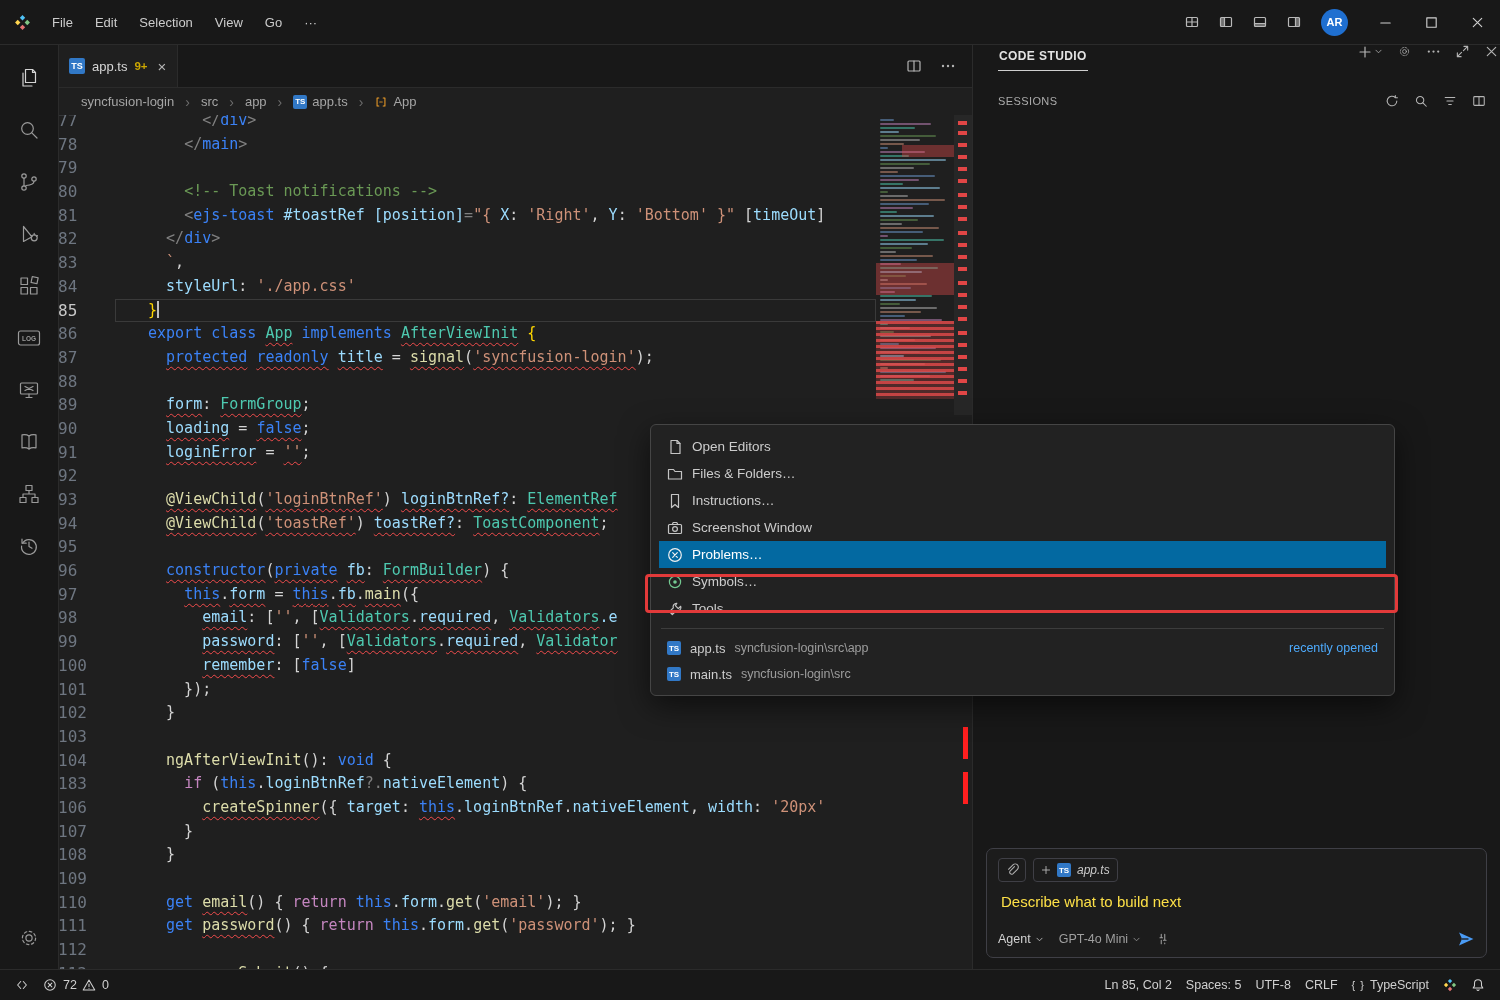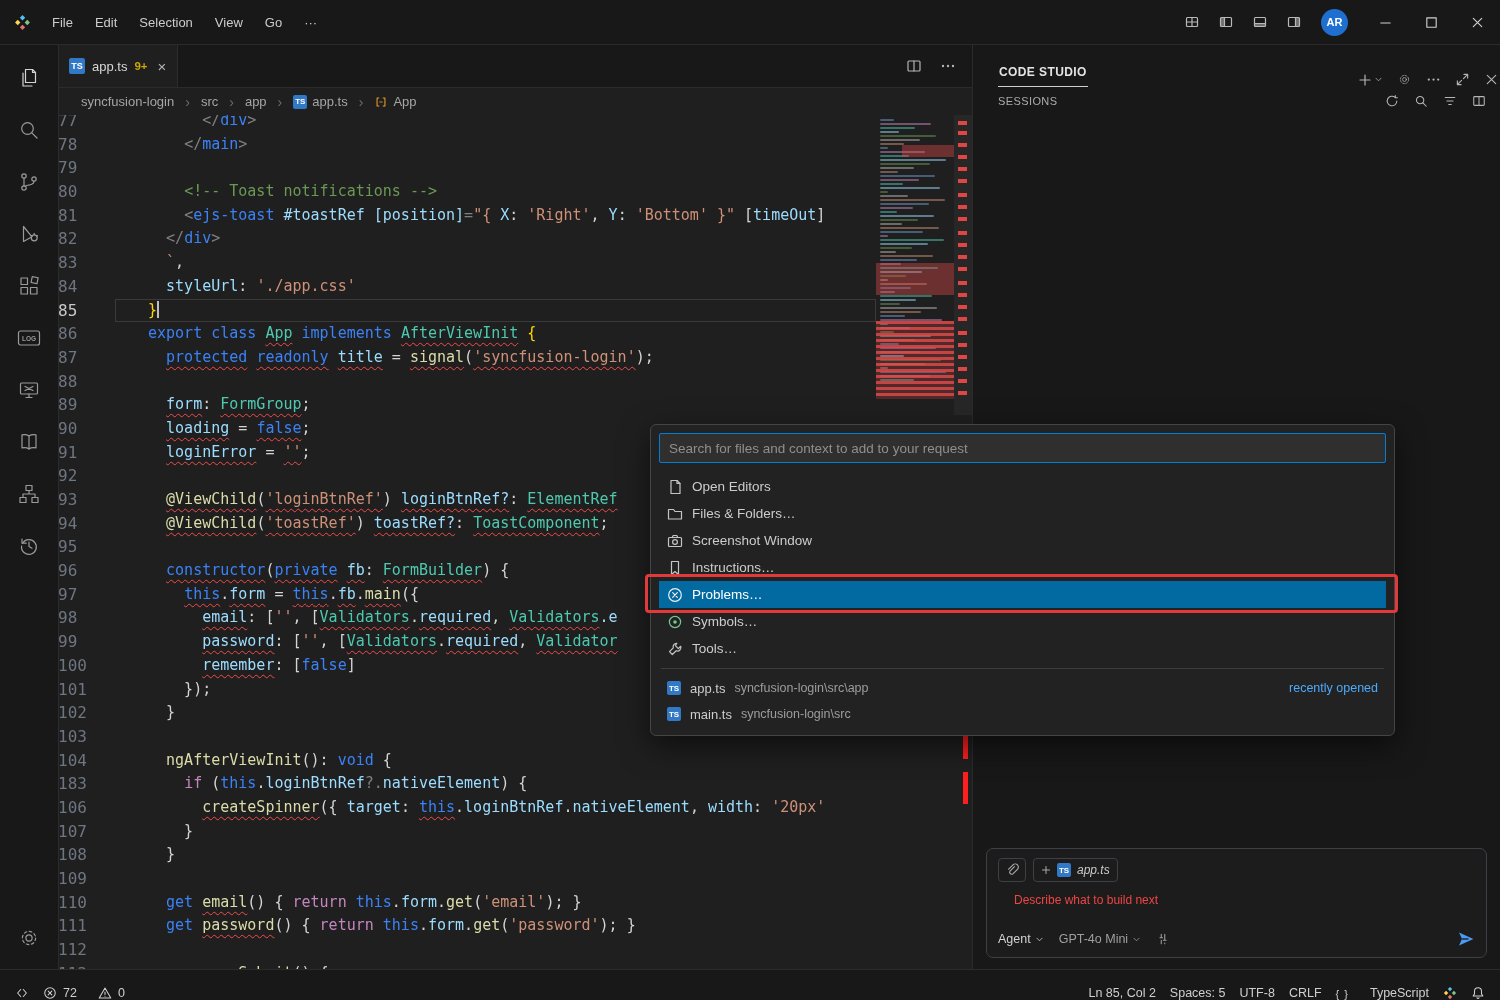--- a/index.html
+++ b/index.html
@@ -59,45 +59,45 @@
   .mm-line{height:2px;margin:0 0 2px 4px;opacity:.5;border-radius:1px}
   .mm-red{position:absolute;right:0;left:0;background:rgba(226,74,74,.4)}
   .mm-red.strong{background:repeating-linear-gradient(180deg,rgba(226,74,74,.85) 0 3px,rgba(226,74,74,.25) 3px 6px)}
   .ruler{position:absolute;top:0;right:0;width:18px;bottom:0;background:#1f1f1f}
   .ruler-shade{position:absolute;top:0;left:0;right:0;height:300px;background:rgba(120,120,120,.1)}
   .ruler-mark{position:absolute;left:4px;width:9px;height:3.5px;background:#e14646}
 
   
   .panel{position:absolute;top:44px;left:972px;right:0;bottom:30px;background:#181818;border-left:1px solid #2b2b2b;
          display:flex;flex-direction:column}
-  .panel-hdr{height:43px;display:flex;align-items:flex-end;padding:0 1px 0 25px}
+  .panel-hdr{height:43px;display:flex;align-items:flex-start;padding:0 1px 0 25px}
   .panel-title{font-size:12px;font-weight:700;color:#e4e4e4;letter-spacing:.4px;border-bottom:1px solid #cfcfcf;padding:5px 1px 7px}
   .panel-hdr-icons{margin-left:auto;display:flex;align-items:center;gap:14px;color:#b4b4b4}
   .sessions-row{height:27px;display:flex;align-items:center;padding:0 14px 0 25px}
   .sessions-label{font-size:11px;font-weight:400;color:#ababab;letter-spacing:.4px}
   .sessions-icons{margin-left:auto;display:flex;align-items:center;gap:15px;color:#b4b4b4}
   .panel-body{flex:1}
   .chatbox{position:absolute;left:13px;right:13px;bottom:12px;height:110px;border:1px solid #3f3f46;border-radius:7px;
            background:#1c1c1c;padding:9px 11px;display:flex;flex-direction:column;box-sizing:border-box}
   .chat-row1{display:flex;align-items:center;gap:7px}
   .attach-btn{width:26px;height:22px;border:1px solid #3f3f46;border-radius:4px;display:flex;align-items:center;
               justify-content:center;color:#b0b0b0}
   .chip{height:22px;border:1px solid #3f3f46;border-radius:4px;display:inline-flex;align-items:center;gap:6px;
         padding:0 7px;color:#bdbdbd}
   .chip-name{font-style:italic;font-size:12px;color:#c9c9c9}
-  .chat-placeholder{margin:11px 16px 0;font-size:12px;color:#ef4444;flex:1}
+  .chat-placeholder{margin:11px 3px 0;font-size:15px;color:#fde047;flex:1}
   .chat-row3{display:flex;align-items:center;gap:15px;font-size:12.5px;color:#d2d2d2}
   .select{display:flex;align-items:center;gap:4px}
   .select.model{color:#9f9f9f}
   .send-btn{margin-left:auto;color:#4a9bf5}
 
   
   .statusbar{position:absolute;left:0;right:0;bottom:0;height:30px;background:#181818;border-top:1px solid #2b2b2b;
              display:flex;align-items:center;font-size:12.5px;color:#cfcfcf;padding:0 8px;z-index:20}
-  .sb-item{display:flex;align-items:flex-end;gap:21px;padding:0 7px;height:100%}
+  .sb-item{display:flex;align-items:center;gap:5px;padding:0 7px;height:100%}
   .sb-group{display:flex;align-items:center;gap:6px}
   .sb-spacer{flex:1}
 
   
   .quickpick{position:absolute;left:650px;top:424px;width:745px;background:#222222;border:1px solid #454545;
              border-radius:6px;box-shadow:0 10px 30px rgba(0,0,0,.55);padding:8px;z-index:50;box-sizing:border-box}
   .qp-input{height:28px;background:#2f2f2f;border:1px solid #007fd4;border-radius:2px;display:flex;align-items:center;
             padding:0 9px;font-size:13.5px;color:#8f8f8f;margin-bottom:10px}
   .qp-row{height:27px;display:flex;align-items:center;gap:9px;padding:0 8px;font-size:13.5px;color:#cccccc}
   .qp-row.sel{background:#0369a1;color:#ffffff}
@@ -604,21 +604,20 @@
     </span>
     <span class="sb-item">
       <svg width="14" height="14" viewBox="0 0 16 16" class="ic">
           <path d="M8 2a4 4 0 0 1 4 4v3l1.5 2.5h-11L4 9V6a4 4 0 0 1 4-4z"></path>
           <path d="M6.8 13.5a1.3 1.3 0 0 0 2.4 0"></path>
         </svg>
     </span>
   </footer>
 
   <div class="quickpick">
-    <div class="qp-input">Search for files and context to add to your request</div>
     <div>
         <div class="qp-row">
           <span class="qp-ic">
             <svg width="16" height="16" viewBox="0 0 16 16" class="ic">
               <path d="M4 1.5h6l3 3v10H4z"></path>
               <path d="M10 1.5v3h3"></path>
             </svg>
           </span>
           <span>Open Editors</span>
         </div>
@@ -626,34 +625,34 @@
           <span class="qp-ic">
             <svg width="16" height="16" viewBox="0 0 16 16" class="ic">
               <path d="M1.5 3.5h5l1.5 2h6.5v7.5h-13z"></path>
             </svg>
           </span>
           <span>Files &amp; Folders…</span>
         </div>
         <div class="qp-row">
           <span class="qp-ic">
             <svg width="16" height="16" viewBox="0 0 16 16" class="ic">
+              <path d="M4.5 1.5h7v13L8 11.5l-3.5 3z"></path>
+            </svg>
+          </span>
+          <span>Instructions…</span>
+        </div>
+        <div class="qp-row">
+          <span class="qp-ic">
+            <svg width="16" height="16" viewBox="0 0 16 16" class="ic">
               <rect x="1.5" y="4.5" width="13" height="9" rx="1"></rect>
               <circle cx="8" cy="9" r="2.4"></circle>
               <path d="M5.2 4.5l1-2h3.6l1 2"></path>
             </svg>
           </span>
           <span>Screenshot Window</span>
-        </div>
-        <div class="qp-row">
-          <span class="qp-ic">
-            <svg width="16" height="16" viewBox="0 0 16 16" class="ic">
-              <path d="M4.5 1.5h7v13L8 11.5l-3.5 3z"></path>
-            </svg>
-          </span>
-          <span>Instructions…</span>
         </div>
         <div class="qp-row sel">
           <span class="qp-ic">
             <svg width="16" height="16" viewBox="0 0 16 16" class="ic">
               <circle cx="8" cy="8" r="6.3"></circle>
               <path d="M5.7 5.7l4.6 4.6M10.3 5.7l-4.6 4.6"></path>
             </svg>
           </span>
           <span>Problems…</span>
         </div>

